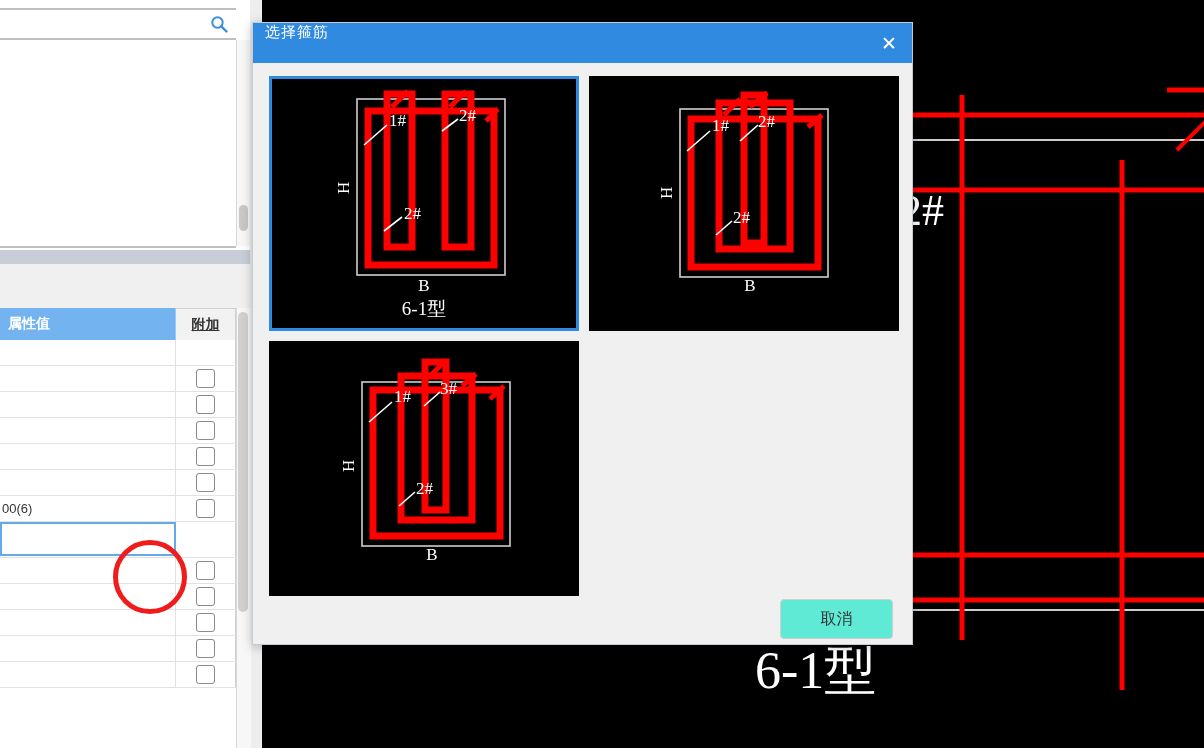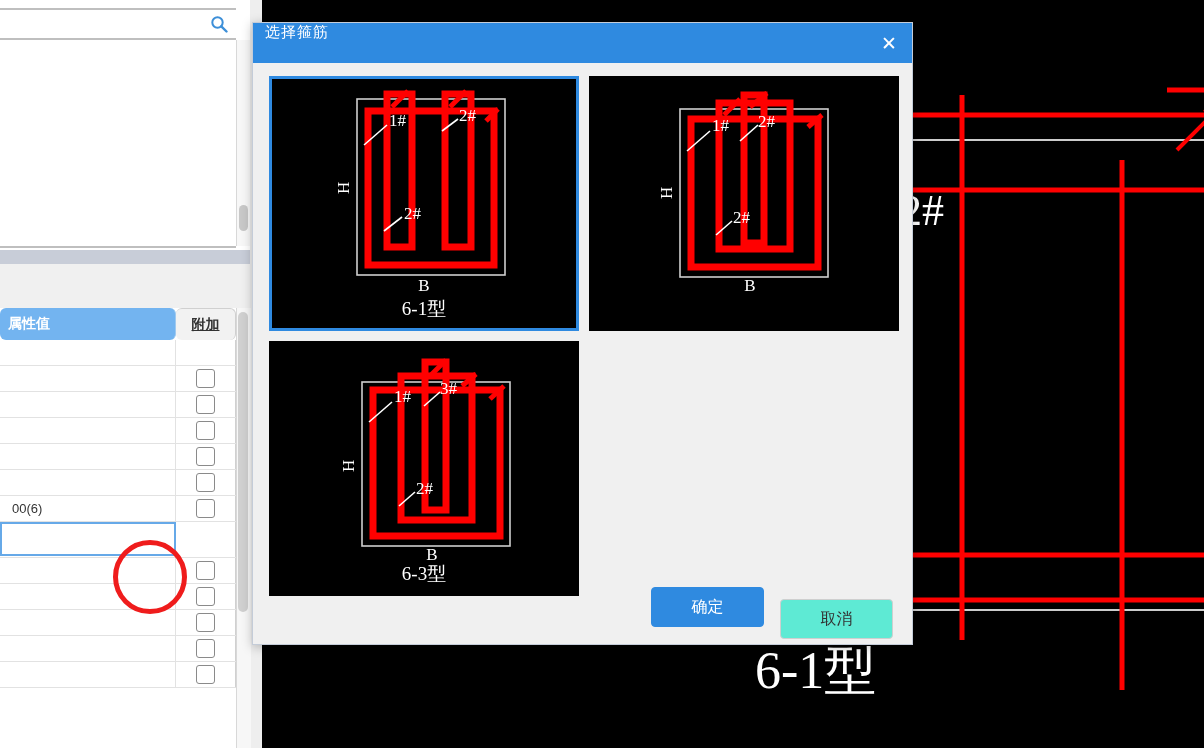--- a/index.html
+++ b/index.html
@@ -46,37 +46,37 @@
   }
 
   #gap-strip{position:absolute;left:0;top:250px;width:250px;height:14px;background:#c8cdd8;}
   #gap-strip2{position:absolute;left:0;top:264px;width:250px;height:44px;background:#f0f0f0;}
   #panel-right-edge{position:absolute;left:250px;top:0;width:12px;height:748px;background:#eeeeee;}
 
   
   #prop-table{position:absolute;left:0;top:308px;width:236px;height:440px;}
   .prop-header{
     position:absolute;top:0;height:32px;box-sizing:border-box;
-    display:flex;align-items:center;font-size:14px;font-weight:bold;border-radius:6px;
+    display:flex;align-items:center;font-size:14px;font-weight:bold;
   }
   #prop-header-value{
     left:0;width:176px;background:#73b4f0;color:#ffffff;padding-left:8px;
     border-right:1px solid #9fc9ef;
   }
   #prop-header-extra{
     left:176px;width:60px;background:#f2f2f2;color:#333333;justify-content:center;
     border-right:1px solid #d0d0d0;border-top:1px solid #d0d0d0;text-decoration:underline;
   }
   .prop-row{
     position:absolute;left:0;width:236px;height:26px;box-sizing:border-box;
     border-bottom:1px solid #e2e2e2;
   }
   .prop-cell-value{
     position:absolute;left:0;top:0;width:176px;height:25px;
-    display:flex;align-items:center;padding-left:12px;box-sizing:border-box;
+    display:flex;align-items:center;padding-left:2px;box-sizing:border-box;
     font-size:13px;color:#333333;border-right:1px solid #e2e2e2;
   }
   .prop-cell-extra{
     position:absolute;left:176px;top:0;width:60px;height:25px;
     display:flex;align-items:center;justify-content:center;box-sizing:border-box;
     border-right:1px solid #d0d0d0;
   }
   .prop-checkbox{
     width:17px;height:17px;border:1px solid #8a8a8a;border-radius:3px;background:#ffffff;
   }
@@ -369,21 +369,19 @@
           <line x1="127" y1="162" x2="143" y2="148"></line>
         </g>
         <g fill="#ffffff" font-family="Liberation Serif, DejaVu Serif, serif" font-size="17">
           <text x="122" y="58">1#</text>
           <text x="168" y="50">3#</text>
           <text x="144" y="150">2#</text>
           <text x="82" y="128" transform="rotate(-90 82 128)">H</text>
           <text x="160" y="216" text-anchor="middle">B</text>
         </g>
       </svg>
-      <div class="opt-label">6-3型</div>
     </div>
   </div>
 
   <div id="dialog-footer">
-    <div class="dlg-btn" id="btn-ok">确定</div>
     <div class="dlg-btn" id="btn-cancel">取消</div>
   </div>
 </div>
 
 </body></html>

